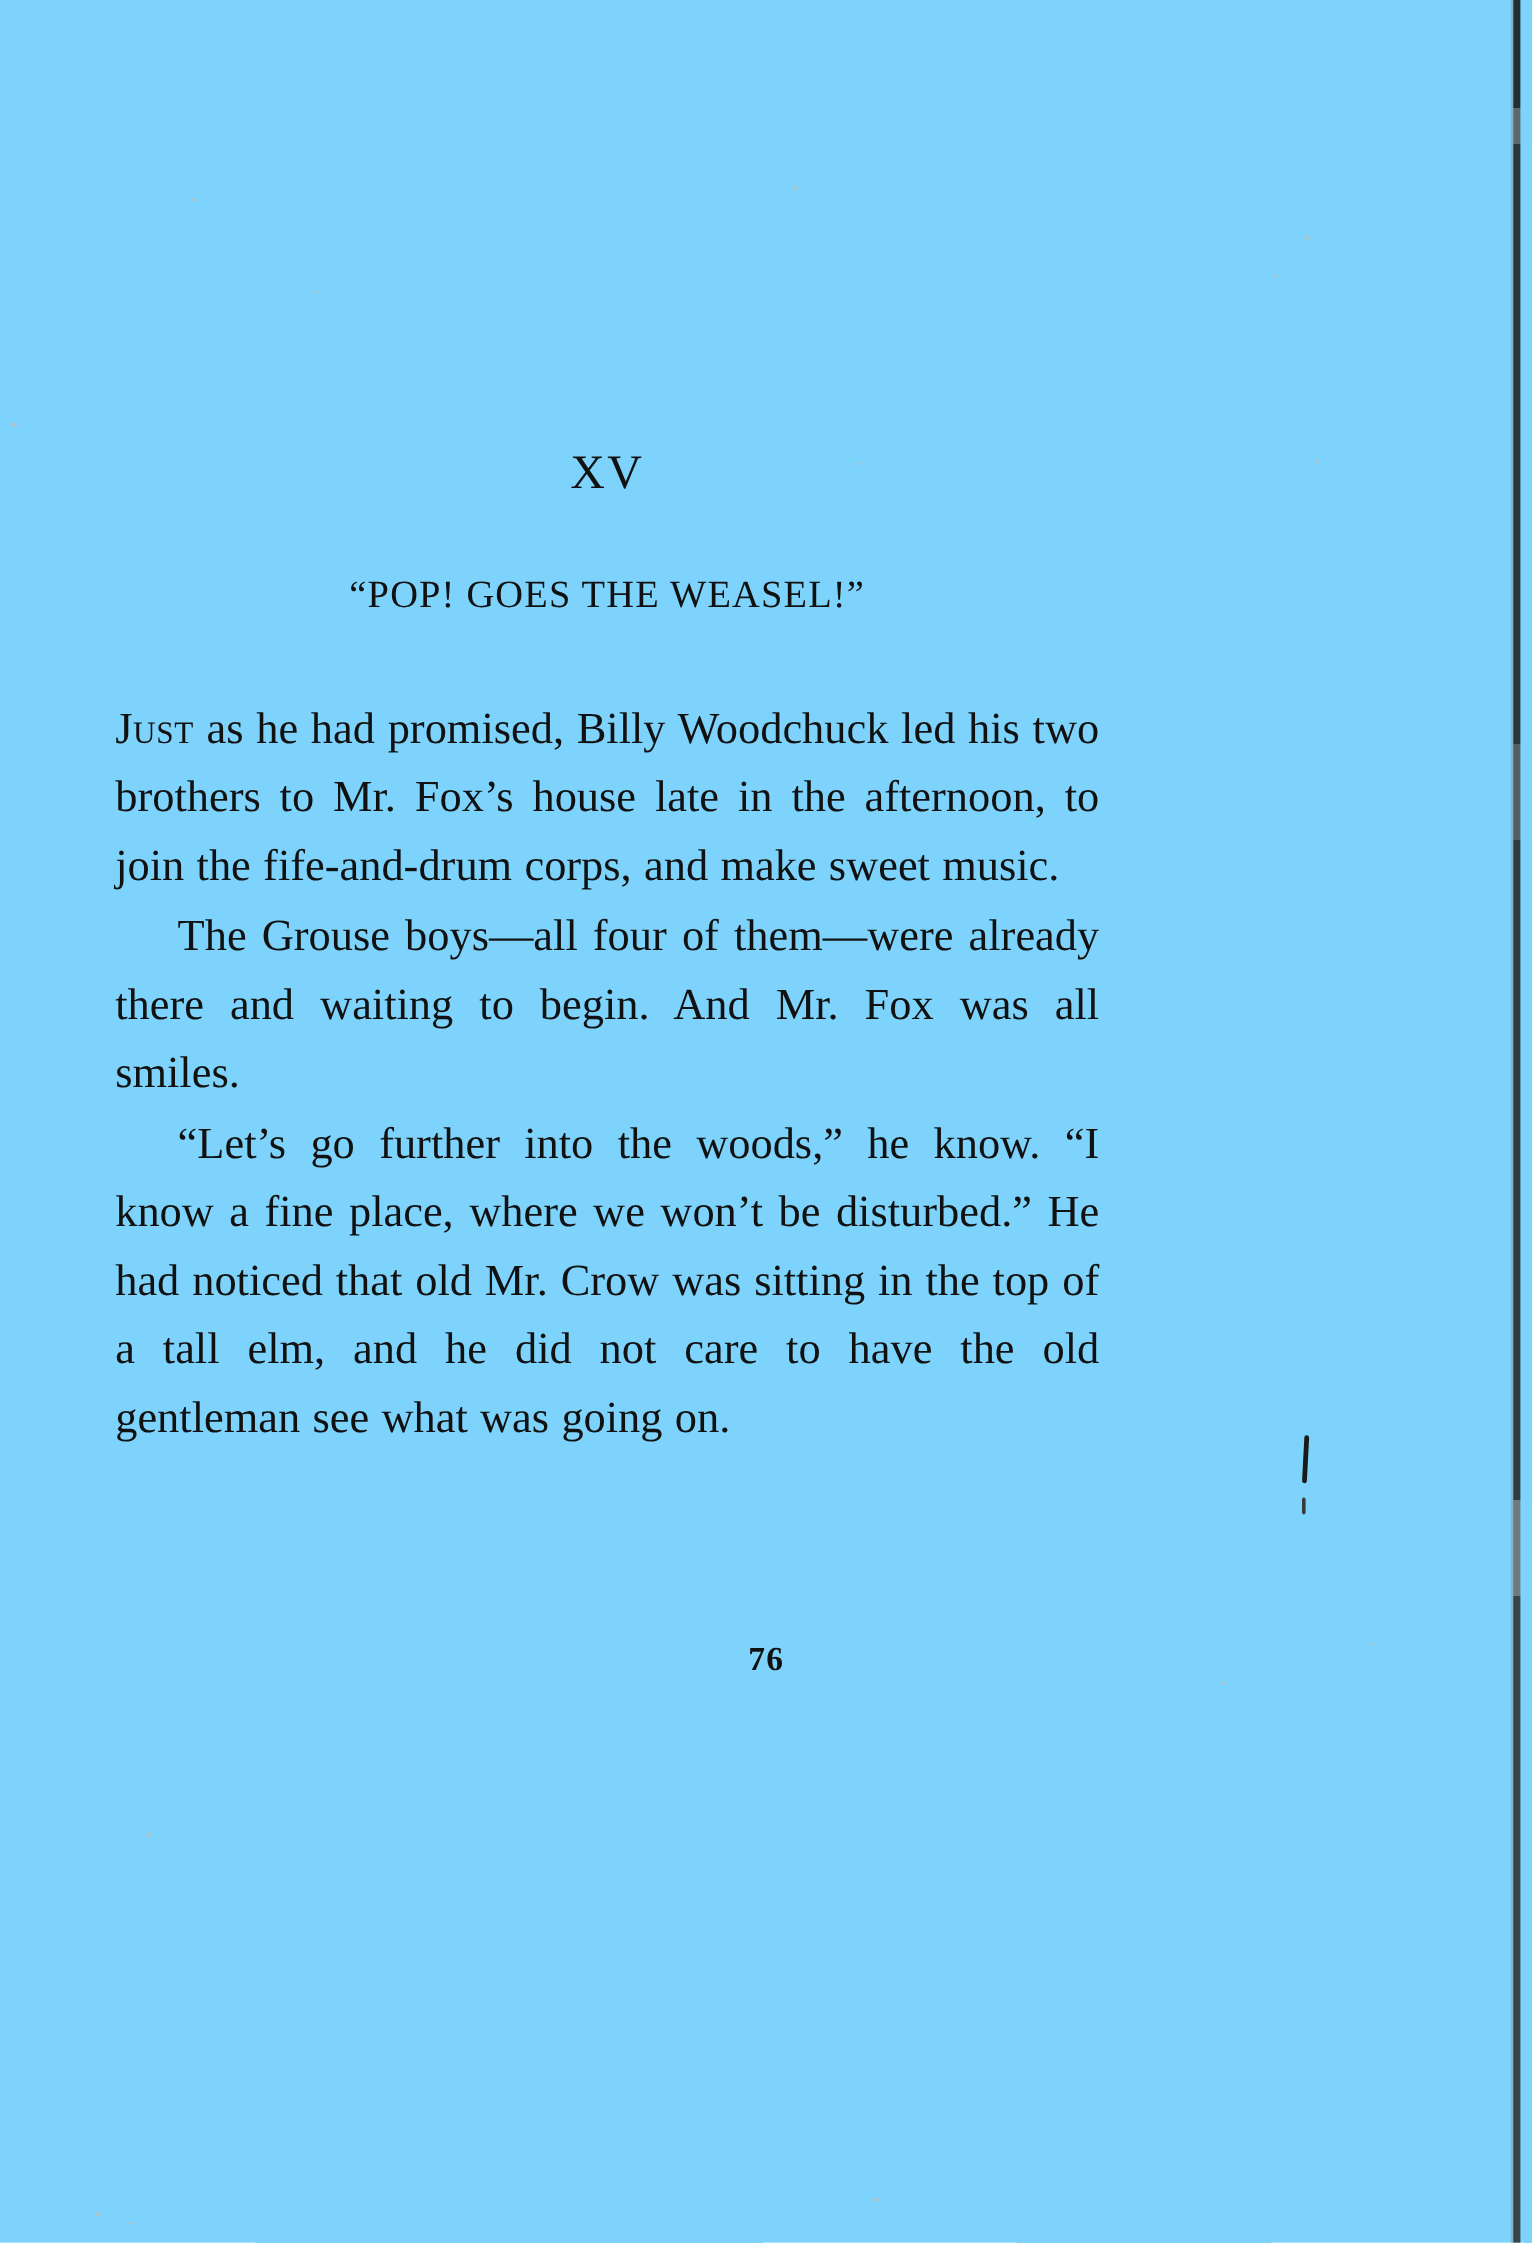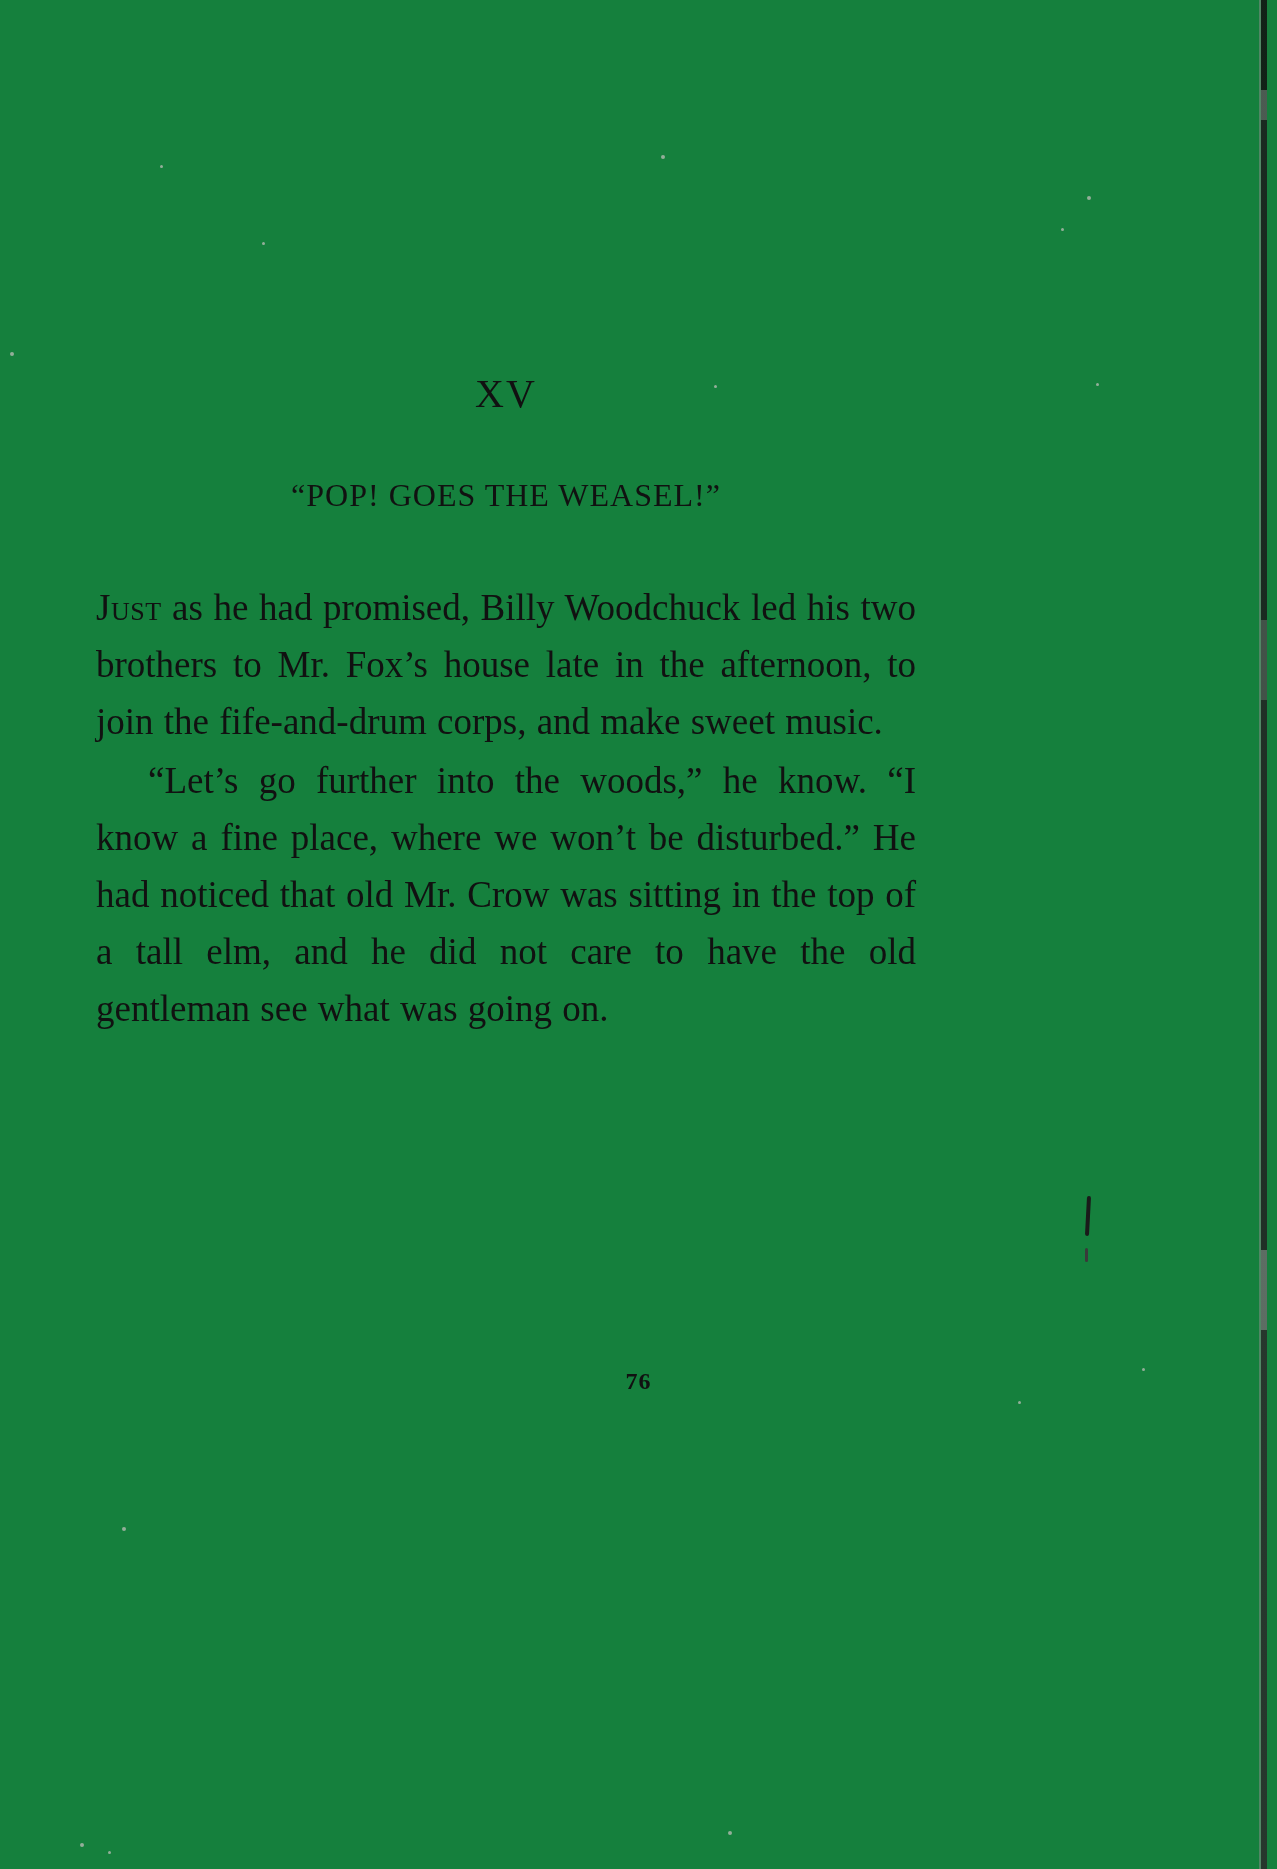--- a/index.html
+++ b/index.html
@@ -13,21 +13,21 @@
     position: relative;
     overflow: hidden;
     font-family: "Liberation Serif", serif;
     color: #111111;
   }
 
   
   .page {
     position: absolute;
     inset: 0;
-    background: #15803d;
+    background: #7dd3fc;
   }
 
   
   .speckle {
     position: absolute;
     background: #bdbdb8;
     border-radius: 50%;
     opacity: .75;
   }
 
@@ -98,21 +98,21 @@
     font-variant: small-caps;
     letter-spacing: .5px;
   }
 
   .folio {
     position: absolute;
     left: 0;
     right: 0;
     top: 1368px;
     text-align: center;
-    font-size: 24px;
+    font-size: 28px;
     font-weight: bold;
     letter-spacing: 1px;
   }
 
   
   .ink-mark {
     position: absolute;
     left: 1086px;
     top: 1196px;
     width: 4px;
@@ -155,20 +155,21 @@
   <div class="speckle" style="left:108px;  top:1851px; width:3px; height:3px;"></div>
 
   <div class="text-block">
 
     <h1 class="chapter-number">XV</h1>
 
     <h2 class="chapter-title">“POP! GOES THE WEASEL!”</h2>
 
     <p class="body-par first"><span class="smallcaps">Just</span><span> as he had promised, Billy Woodchuck led his two brothers to Mr. Fox’s house late in the afternoon, to join the fife-and-drum corps, and make sweet music.</span></p>
 
+    <p class="body-par"><span>The Grouse boys—all four of them—were already there and waiting to begin. And Mr. Fox was all smiles.</span></p>
 
     <p class="body-par"><span>“Let’s go further into the woods,” he know. “I know a fine place, where we won’t be disturbed.” He had noticed that old Mr. Crow was sitting in the top of a tall elm, and he did not care to have the old gentleman see what was going on.</span></p>
 
   </div>
 
   <div class="ink-mark"></div>
   <div class="ink-mark2"></div>
 
   <div class="folio">76</div>
 

